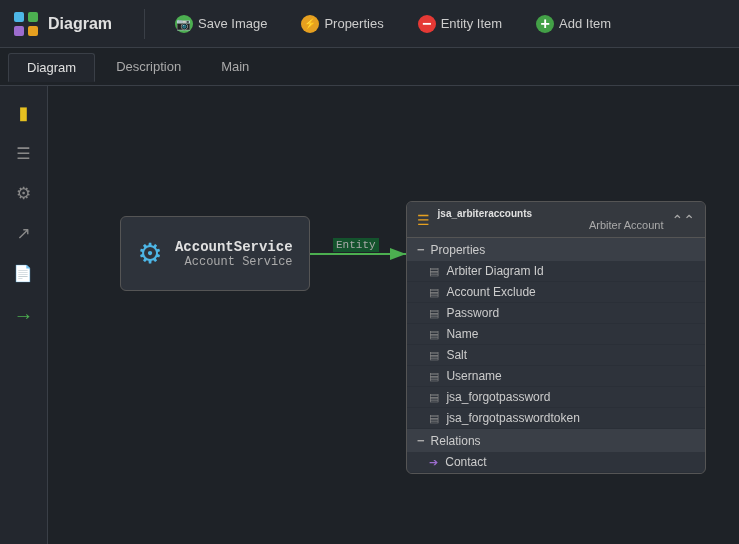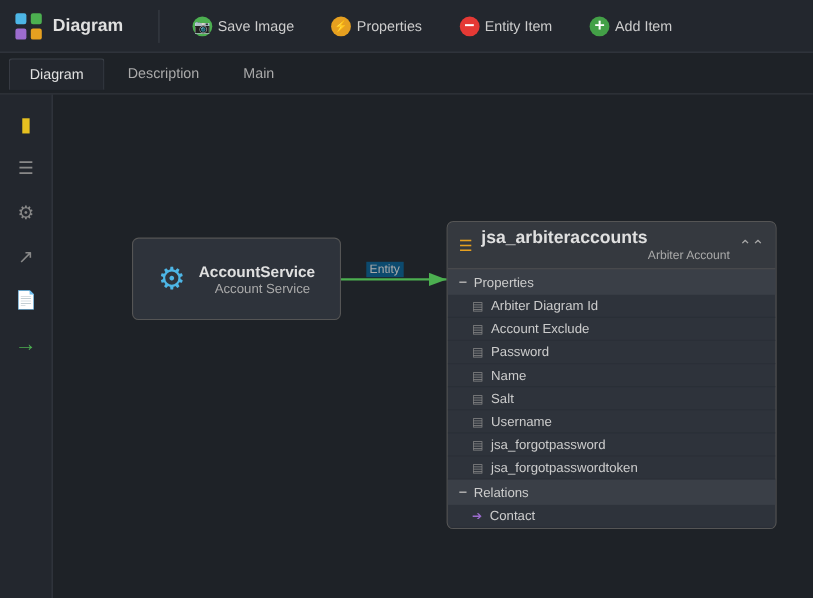--- a/index.html
+++ b/index.html
@@ -144,39 +144,40 @@
       display: flex;
       align-items: center;
       justify-content: center;
       gap: 12px;
       cursor: pointer;
     }
     .node-gear {
       font-size: 28px;
       color: #4db6e6;
     }
-    .node-text { text-align: center; }
+    .node-text { text-align: right; font-family: Liberation Mono, monospace; }
     .node-text .node-name {
       font-size: 14px;
       font-weight: 600;
       color: #e0e0e0;
     }
     .node-text .node-sub {
       font-size: 12px;
       color: #aaa;
       margin-left: 10px;
     }
     .arrow-label {
       position: absolute;
       left: 285px;
       top: 152px;
       font-size: 11px;
       color: #aaa;
-      background: #0c4a6e;
+      background: #14532d;
       padding: 1px 3px;
+      font-family: Liberation Mono, monospace;
     }
 
     
     .node-entity {
       position: absolute;
       left: 358px;
       top: 115px;
       width: 300px;
       background: #2e333b;
       border: 1.5px solid #555;
@@ -190,21 +191,21 @@
       padding: 6px 10px;
       gap: 8px;
       border-bottom: 1px solid #555;
     }
     .entity-header-icon {
       font-size: 14px;
       color: #e6a020;
     }
     .entity-header-text { flex: 1; }
     .entity-header-name {
-      font-size: 16px;
+      font-size: 10px;
       font-weight: 600;
       color: #e0e0e0;
     }
     .entity-header-sub {
       font-size: 11px;
       color: #aaa;
       text-align: right;
     }
     .entity-collapse {
       font-size: 14px;

